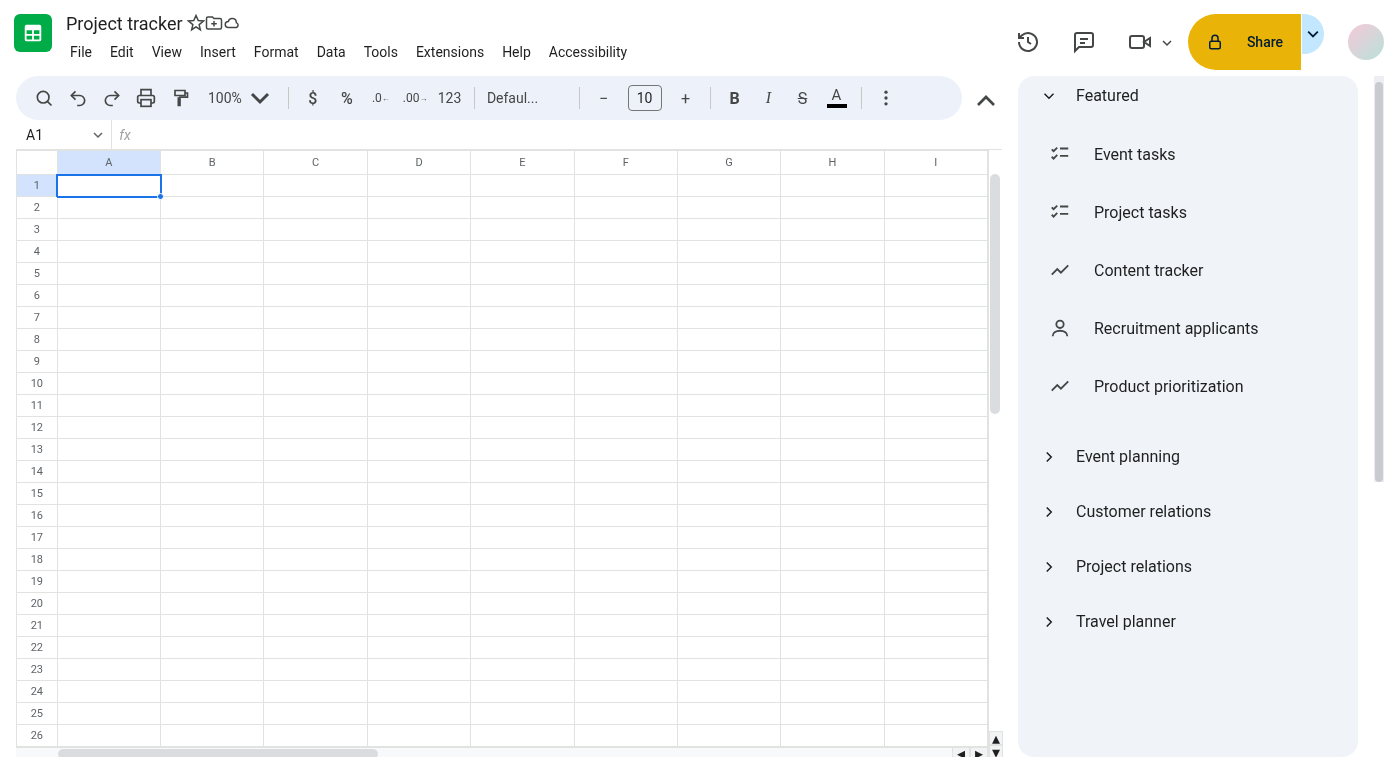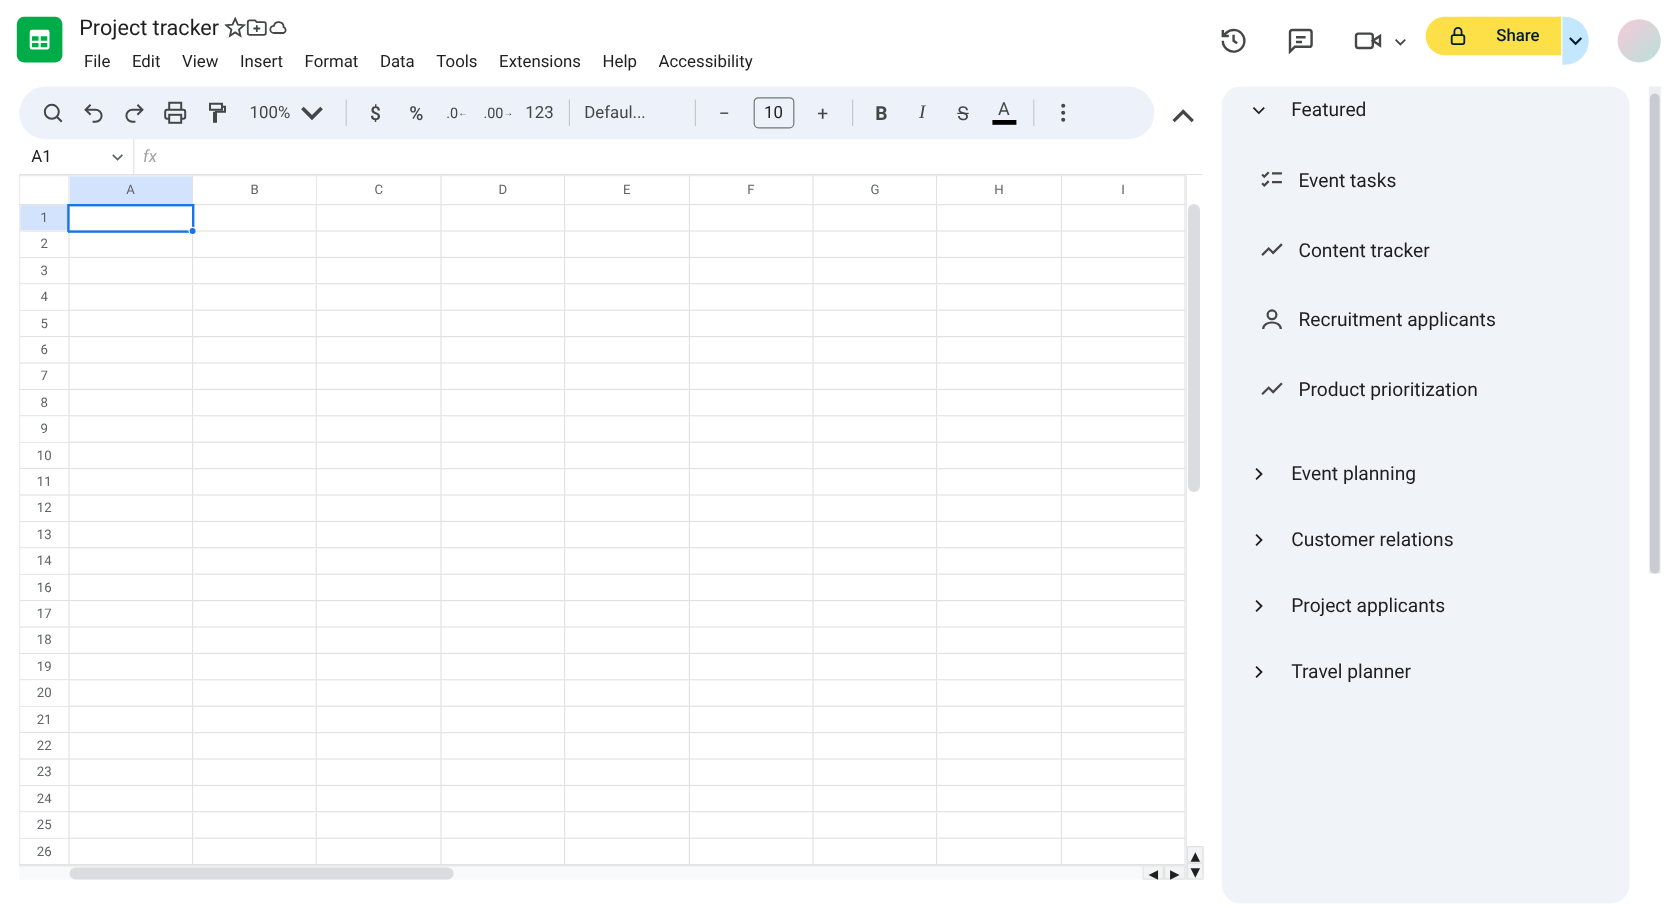--- a/index.html
+++ b/index.html
@@ -14,21 +14,21 @@
   .title-row { display: flex; align-items: center; gap: 0; height: 30px; }
   .doc-title { font-size: 18px; color: #1f1f1f; padding: 2px 4px; border-radius: 4px; }
   .title-icon { color: #444746; display: inline-flex; }
   .title-icon svg { width: 18px; height: 18px; }
   .menu-row { display: flex; align-items: center; gap: 2px; height: 28px; margin-top: 0; }
   .menu-item { font-size: 14px; color: #1f1f1f; padding: 4px 8px; border-radius: 4px; cursor: pointer; }
   .bar-right { display: flex; align-items: center; gap: 16px; margin-top: 6px; }
   .tool-circle { width: 40px; height: 40px; border-radius: 50%; display: flex; align-items: center; justify-content: center; color: #444746; cursor: pointer; }
   .tool-circle svg { width: 24px; height: 24px; }
   .meet-wrap { display: flex; align-items: center; gap: 2px; }
-  .share-chip { display: flex; align-items: center; gap: 23px; background: #fde047; color: #001d35; font-size: 14px; font-weight: 500; height: 32px; padding: 0 18px; border-radius: 40px 0 0 40px; cursor: pointer; }
+  .share-chip { display: flex; align-items: center; gap: 23px; background: #eab308; color: #001d35; font-size: 14px; font-weight: 500; height: 56px; padding: 0 18px; border-radius: 40px 0 0 40px; cursor: pointer; }
   .share-chip svg { width: 18px; height: 18px; }
   .share-split { width: 22px; height: 40px; background: #c2e7ff; border-radius: 0 40px 40px 0; display: flex; align-items: center; justify-content: center; margin-left: 1px; cursor: pointer; }
   .share-split svg { width: 12px; height: 12px; }
   .avatar { width: 36px; height: 36px; border-radius: 50%; background: linear-gradient(135deg,#f6c9d8,#b8e1d9); margin-left: 8px; flex-shrink:0; }
 
   
   .toolbar-wrap { padding: 6px 16px 4px 16px; display: flex; align-items: flex-start; gap: 16px; }
   .toolbar { flex: 1; background: #edf2fa; height: 44px; border-radius: 24px; display: flex; align-items: center; padding: 0 12px; gap: 2px; }
   .tb-btn { height: 32px; min-width: 32px; display: inline-flex; align-items: center; justify-content: center; color: #444746; border-radius: 6px; cursor: pointer; padding: 0 4px; }
   .tb-btn svg { width: 20px; height: 20px; }
@@ -37,21 +37,21 @@
   .font-chip { font-size: 14px; padding: 0 6px 0 10px; display:flex; align-items:center; gap:32px; width:88px; overflow:hidden; white-space:nowrap; }
   .size-box { width: 34px; height: 26px; border: 1px solid #747775; border-radius: 4px; display: flex; align-items: center; justify-content: center; font-size: 14px; margin: 0 6px; }
   .collapse-btn { width: 32px; height: 32px; display:flex; align-items:center; justify-content:center; color:#444746; cursor:pointer; margin-top:6px; }
   .side-panel { width: 340px; background: #f0f4f9; border-radius: 16px; height: calc(100vh - 76px); overflow:hidden; display:flex; flex-direction:column; }
   .panel-head { display:flex; align-items:center; gap:18px; padding: 18px 20px 16px 20px; font-size:22px; color:#1f1f1f; }
   .panel-head .spacer { flex:1; }
   .panel-head .close { cursor:pointer; }
   .panel-body { overflow-y:auto; padding-bottom:20px; }
   .panel-section-header { display:flex; align-items:center; gap:18px; padding: 10px 22px; font-size:16px; color:#1f1f1f; cursor:pointer; }
   .panel-section-header svg { width:18px; height:18px; }
-  .template-item { display:flex; align-items:center; gap:10px; padding: 18px 22px 18px 30px; font-size:16px; color:#1f1f1f; cursor:pointer; border-radius:8px; margin: 0 0; }
+  .template-item { display:flex; align-items:center; gap:22px; padding: 18px 22px 18px 30px; font-size:16px; color:#1f1f1f; cursor:pointer; border-radius:8px; margin: 0 0; }
   .template-item .ic { width:24px; color:#444746; display:flex; justify-content:center; }
   .template-item .ic svg { width:22px; height:22px; }
 
   
   .formula-row { display:flex; align-items:center; border-bottom:1px solid #e1e3e1; height:30px; }
   .name-box { width: 96px; border-right:1px solid #e1e3e1; height:100%; display:flex; align-items:center; justify-content:space-between; padding: 0 8px 0 10px; font-size:14px; color:#1f1f1f; }
   .name-box svg{ width:10px; height:10px; }
   .fx { width:26px; text-align:center; color:#a0a3a1; font-style:italic; font-size:14px; }
   .formula-input { flex:1; }
 
@@ -439,20 +439,32 @@
                   <td class="cell "></td>
                   <td class="cell "></td>
                   <td class="cell "></td>
                   <td class="cell "></td>
                   <td class="cell "></td>
                   <td class="cell "></td>
                   <td class="cell "></td>
                   <td class="cell "></td>
                 </tr>
                 <tr>
+                  <th class="rowhead ">15</th>
+                  <td class="cell "></td>
+                  <td class="cell "></td>
+                  <td class="cell "></td>
+                  <td class="cell "></td>
+                  <td class="cell "></td>
+                  <td class="cell "></td>
+                  <td class="cell "></td>
+                  <td class="cell "></td>
+                  <td class="cell "></td>
+                </tr>
+                <tr>
                   <th class="rowhead ">16</th>
                   <td class="cell "></td>
                   <td class="cell "></td>
                   <td class="cell "></td>
                   <td class="cell "></td>
                   <td class="cell "></td>
                   <td class="cell "></td>
                   <td class="cell "></td>
                   <td class="cell "></td>
                   <td class="cell "></td>
@@ -606,20 +618,29 @@
         </div>
         <div style="padding-top:10px">
           <div class="template-item">
             <span class="ic">
               <svg viewBox="0 0 24 24" fill="none" stroke="currentColor" stroke-width="2">
                 <path d="m3 7 2 2 4-4M3 15l2 2 4-4"></path>
                 <path d="M12 6h9M12 14h9"></path>
               </svg>
             </span>
             <span>Event tasks</span>
+          </div>
+          <div class="template-item">
+            <span class="ic">
+              <svg viewBox="0 0 24 24" fill="none" stroke="currentColor" stroke-width="2">
+                <path d="m3 7 2 2 4-4M3 15l2 2 4-4"></path>
+                <path d="M12 6h9M12 14h9"></path>
+              </svg>
+            </span>
+            <span>Project tasks</span>
           </div>
           <div class="template-item">
             <span class="ic">
               <svg viewBox="0 0 24 24" fill="none" stroke="currentColor" stroke-width="2">
                 <path d="m3 17 6-6 4 4 8-8"></path>
               </svg>
             </span>
             <span>Content tracker</span>
           </div>
           <div class="template-item">
@@ -650,21 +671,21 @@
         <div class="panel-section-header" style="padding:18px 22px">
           <svg viewBox="0 0 24 24" fill="none" stroke="currentColor" stroke-width="2">
             <path d="m9 6 6 6-6 6"></path>
           </svg>
           <span>Customer relations</span>
         </div>
         <div class="panel-section-header" style="padding:18px 22px">
           <svg viewBox="0 0 24 24" fill="none" stroke="currentColor" stroke-width="2">
             <path d="m9 6 6 6-6 6"></path>
           </svg>
-          <span>Project applicants</span>
+          <span>Project relations</span>
         </div>
         <div class="panel-section-header" style="padding:18px 22px">
           <svg viewBox="0 0 24 24" fill="none" stroke="currentColor" stroke-width="2">
             <path d="m9 6 6 6-6 6"></path>
           </svg>
           <span>Travel planner</span>
         </div>
       </div>
   </div>
 

